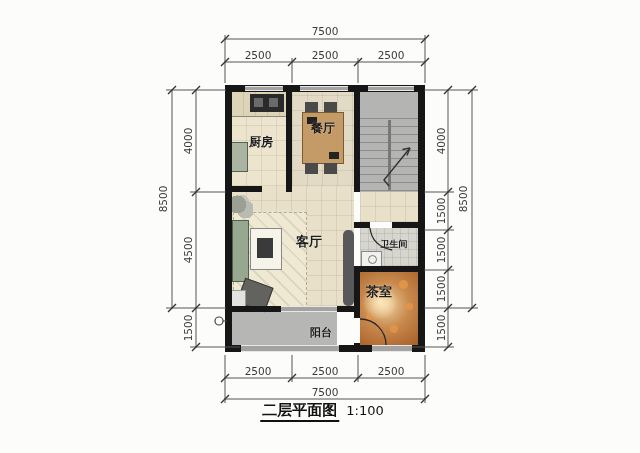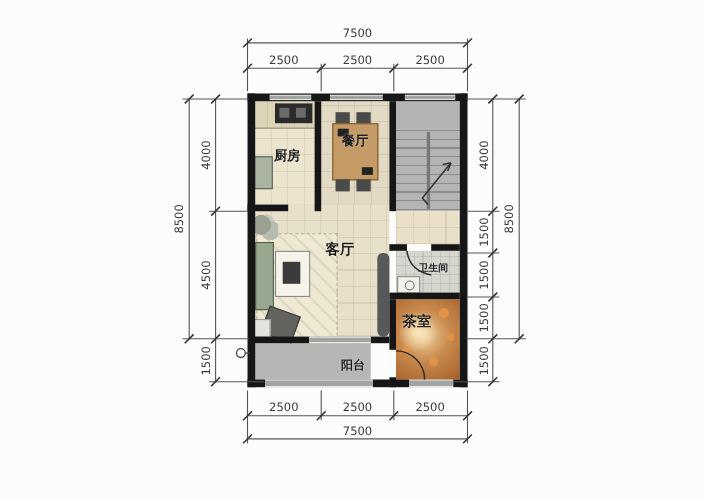--- a/index.html
+++ b/index.html
@@ -108,21 +108,21 @@
 
   <div class="window" style="left:245px;top:86px;width:38px;height:5px;"></div>
   <div class="window" style="left:300px;top:86px;width:48px;height:5px;"></div>
   <div class="window" style="left:368px;top:86px;width:46px;height:5px;"></div>
   <div class="window" style="left:281px;top:306px;width:56px;height:6px;"></div>
   <div class="window" style="left:241px;top:345px;width:98px;height:7px;"></div>
   <div class="window" style="left:372px;top:345px;width:40px;height:7px;"></div>
 
   <div class="room-label" style="left:261px;top:142px;font-size:12px;">厨房</div>
   <div class="room-label" style="left:323px;top:128px;font-size:12px;">餐厅</div>
-  <div class="room-label" style="left:309px;top:227px;font-size:13px;">客厅</div>
+  <div class="room-label" style="left:309px;top:242px;font-size:13px;">客厅</div>
   <div class="room-label" style="left:394px;top:244px;font-size:9px;">卫生间</div>
   <div class="room-label" style="left:379px;top:292px;font-size:13px;">茶室</div>
   <div class="room-label" style="left:321px;top:332px;font-size:11px;">阳台</div>
 
 
   <div class="dim" style="left:325px;top:31px;">7500</div>
   <div class="dim" style="left:258px;top:55px;">2500</div>
   <div class="dim" style="left:325px;top:55px;">2500</div>
   <div class="dim" style="left:391px;top:55px;">2500</div>
 
@@ -136,20 +136,23 @@
   <div class="dim vert" style="left:188px;top:250px;">4500</div>
   <div class="dim vert" style="left:188px;top:328px;">1500</div>
 
   <div class="dim vert" style="left:441px;top:141px;">4000</div>
   <div class="dim vert" style="left:441px;top:211px;">1500</div>
   <div class="dim vert" style="left:441px;top:250px;">1500</div>
   <div class="dim vert" style="left:441px;top:289px;">1500</div>
   <div class="dim vert" style="left:441px;top:328px;">1500</div>
   <div class="dim vert" style="left:463px;top:199px;">8500</div>
 
+  <div class="title-wrap" style="left:322px;top:410px;">
+    <span class="title-name">二层平面图</span><span class="title-scale">1:100</span>
+  </div>
 
   <svg id="anno" width="640" height="453" viewBox="0 0 640 453">
     <g stroke="#555" stroke-width="1" fill="none">
 
       <line x1="225" y1="39" x2="425" y2="39"></line>
       <line x1="225" y1="62" x2="425" y2="62"></line>
       <line x1="225" y1="35" x2="225" y2="83"></line>
       <line x1="292" y1="58" x2="292" y2="83"></line>
       <line x1="358" y1="58" x2="358" y2="83"></line>
       <line x1="425" y1="35" x2="425" y2="83"></line>

